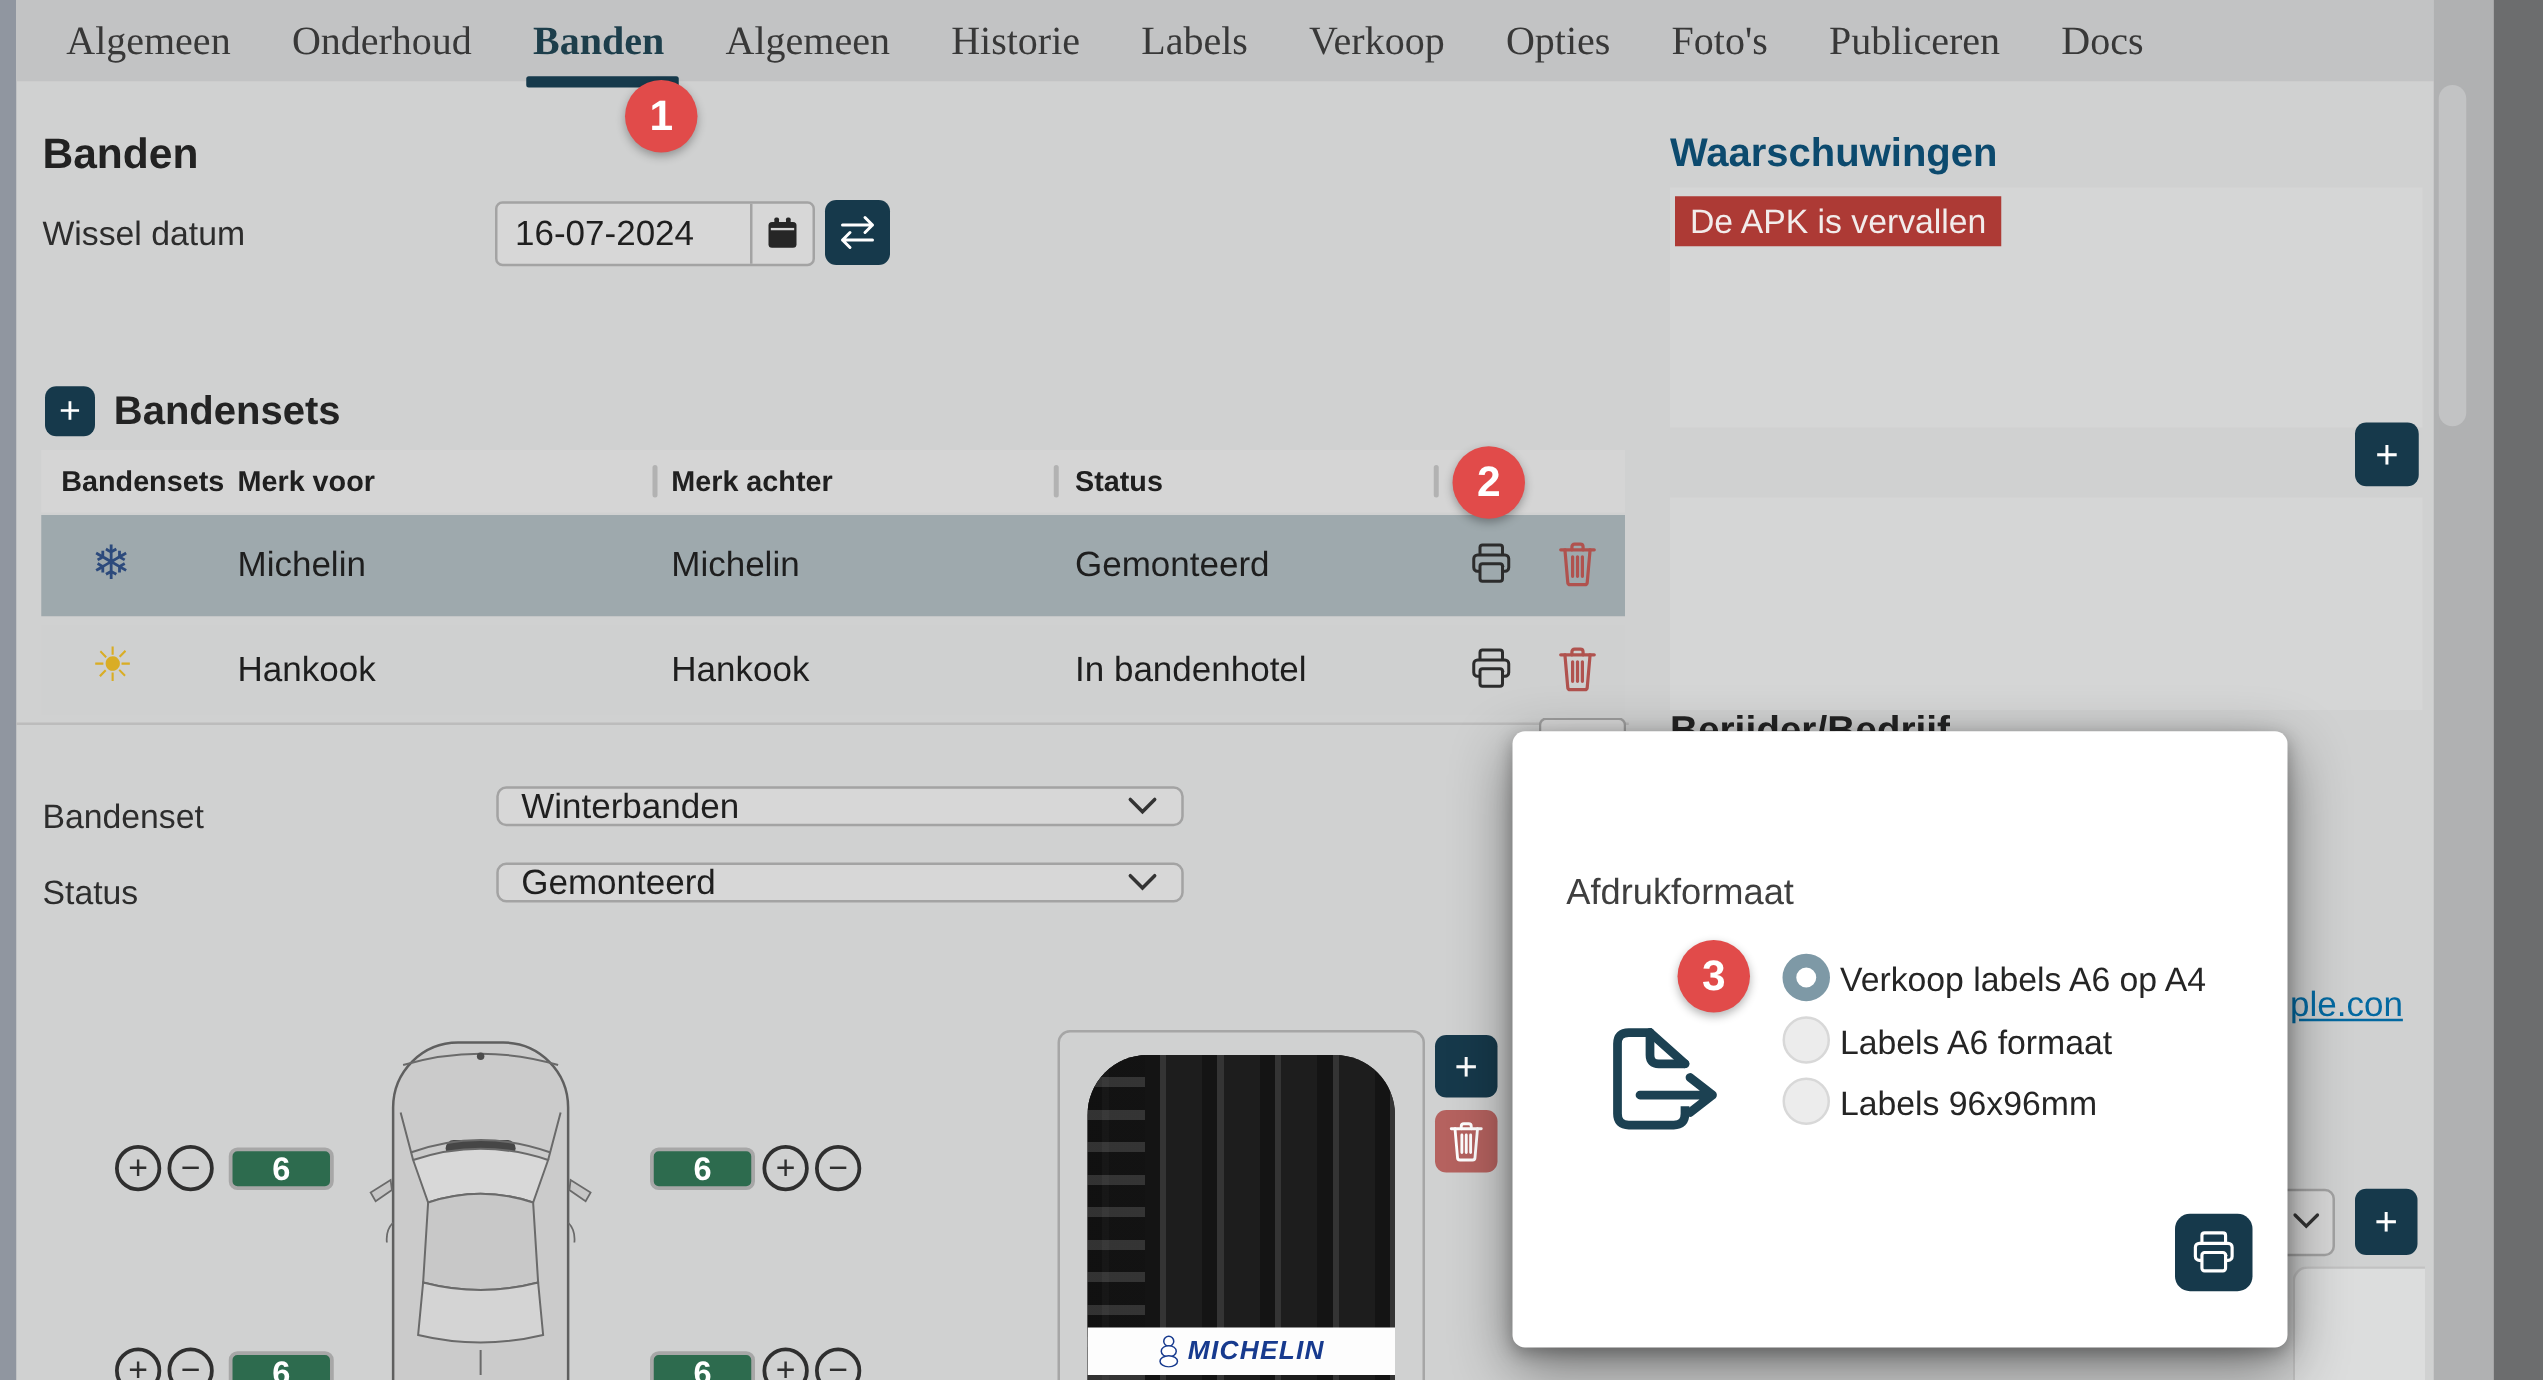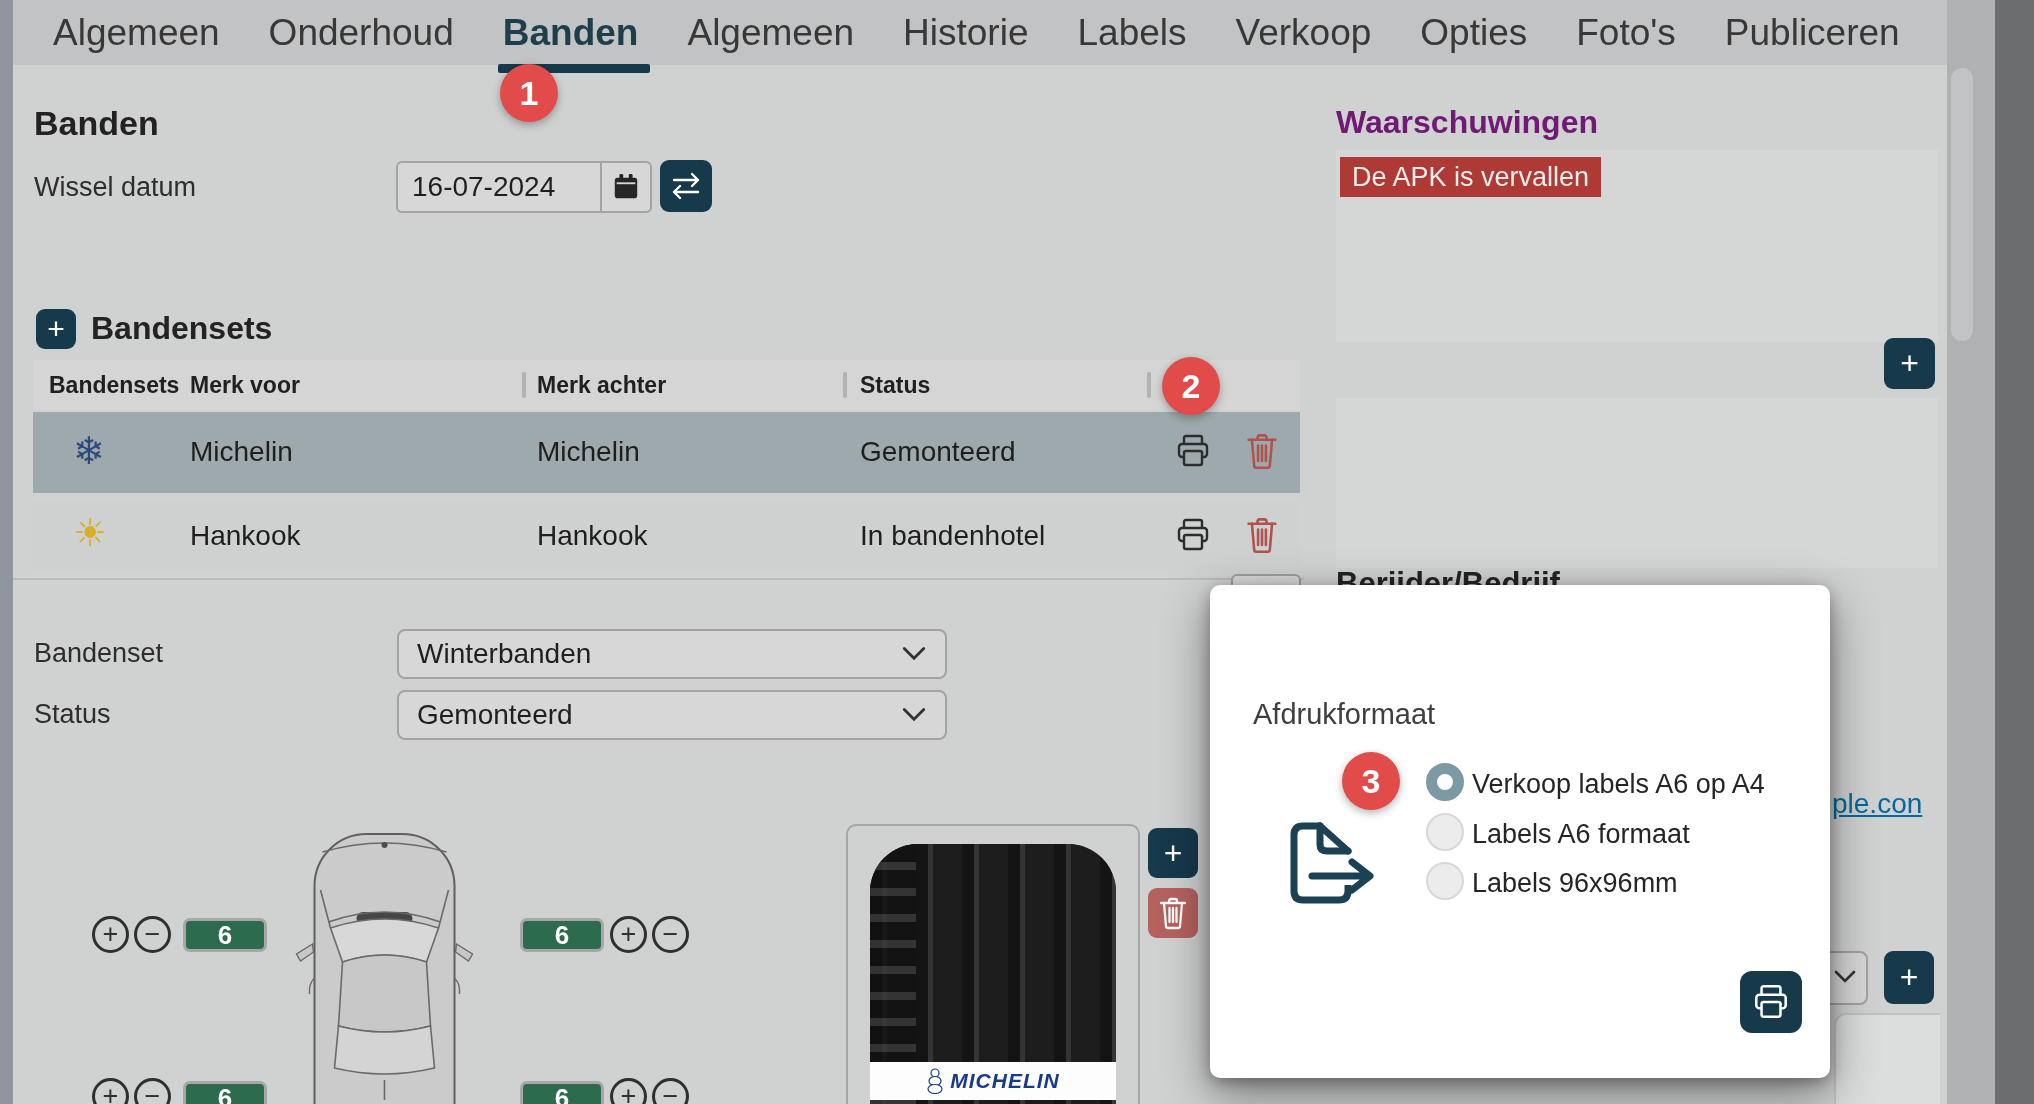--- a/index.html
+++ b/index.html
@@ -16,21 +16,21 @@
 
   
   .artifact-bar { left:171px; top:0; width:8px; height:7px; background:#2f2f2f; }
   .artifact-dot { left:186px; top:1px; width:7px; height:7px; border-radius:50%; background:#2f2f2f; }
 
   
   .navbar {
     left:13px; top:0; width:1934px; height:65px; background:#c2c3c4;
     display:flex; align-items:center; padding-left:40px; gap:49px;
   }
-  .tab { font-size:37px; color:#383838; cursor:default; white-space:nowrap; }
+  .tab { font-size:32px; color:#383838; cursor:default; white-space:nowrap;font-family:Liberation Serif, serif; }
   .tab.active { color:#1d3e4b; font-weight:bold; position:relative; }
   .tab.active .tab-underline {
     position:absolute; left:-5px; right:-12px; bottom:-19px; height:9px;
     background:#163a4c; border-radius:2px;
   }
 
   
   .num-badge {
     width:58px; height:58px; border-radius:50%; background:#e14b4a;
     color:#fff; font-size:34px; font-weight:bold;
@@ -79,21 +79,21 @@
   .season-ico { position:absolute; left:40px; font-size:38px; line-height:1; }
   .snow { color:#2c4a7c; }
   .sun  { color:#d9ad25; }
   .row-action { position:absolute; width:44px; height:40px; cursor:pointer; }
   .table-bottom-line { left:13px; top:578px; width:1290px; height:2px; background:#bcbcbc; }
 
   
   .sel-label-1 { left:34px; top:638px; }
   .sel-label-2 { left:34px; top:699px; }
   .select {
-    left:397px; width:550px; height:50px; background:#d7d7d7;
+    left:397px; width:550px; height:32px; background:#d7d7d7;
     border:2px solid #a3a3a3; border-radius:8px; cursor:pointer;
     display:flex; align-items:center; padding:0 18px;
   }
   .select-1 { top:629px; }
   .select-2 { top:690px; }
   .select .val { flex:1; font-size:28px; color:#1f1f1f; }
 
   
   .car-wrap { left:282px; top:828px; width:205px; height:276px; }
   .step-circle {
@@ -132,21 +132,21 @@
   .mich-text {
     color:#173a8e; font-size:21px; font-weight:bold; font-style:italic; letter-spacing:1px;
   }
   .tire-add  { left:1148px; top:828px; width:50px; height:50px; font-size:32px; }
   .tire-del  {
     left:1148px; top:888px; width:50px; height:50px; background:#b5625f;
     border-radius:9px; display:flex; align-items:center; justify-content:center; cursor:pointer;
   }
 
   
-  .warn-title { left:1336px; top:104px; font-size:32px; font-weight:bold; color:#701a75; }
+  .warn-title { left:1336px; top:104px; font-size:32px; font-weight:bold; color:#0c4a6e; }
   .warn-panel { left:1336px; top:150px; width:602px; height:192px; background:#d5d6d6; }
   .apk-badge {
     left:1340px; top:157px; height:40px; padding:0 12px; background:#ad3a35;
     color:#f2eceb; font-size:27px; display:flex; align-items:center;
   }
   .repair-title {
     left:1336px; top:344px; font-size:32px; font-weight:bold; color:#232323;
     text-decoration:underline; text-decoration-thickness:3px; cursor:pointer;
   }
   .repair-add { left:1884px; top:338px; width:51px; height:51px; font-size:32px; }

